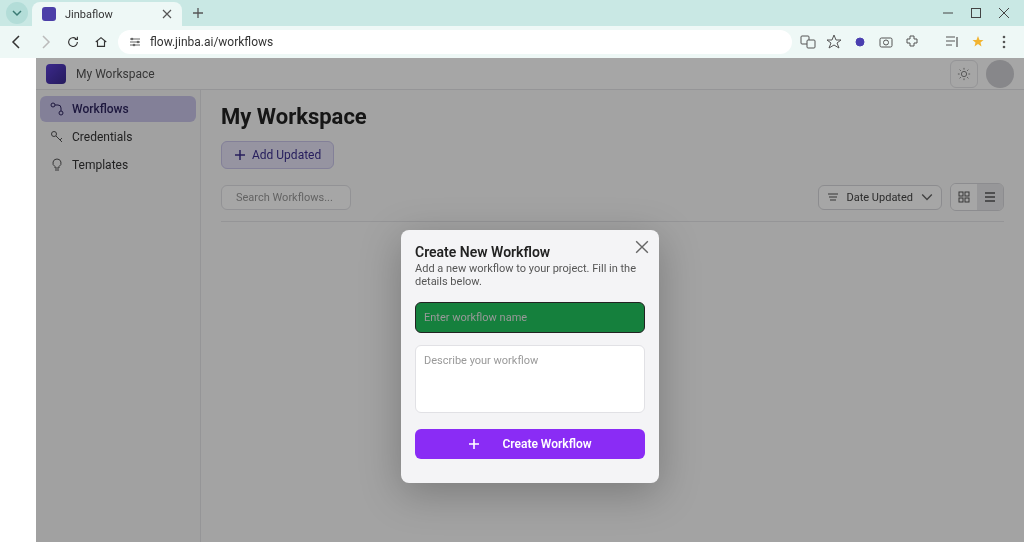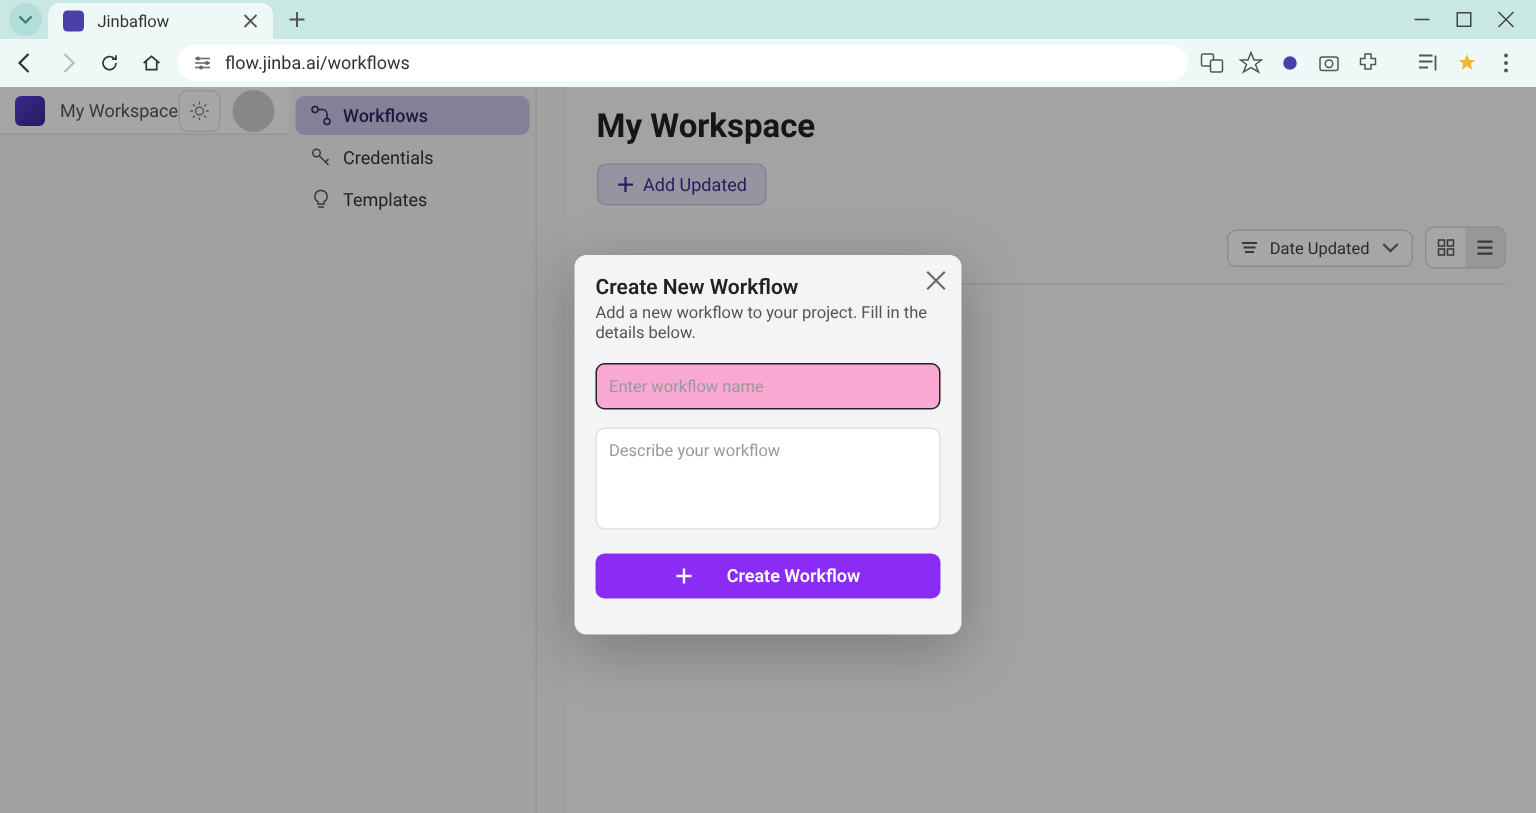--- a/index.html
+++ b/index.html
@@ -21,29 +21,29 @@
   .nav-btns { display: flex; gap: 10px; align-items: center; }
   .nav-btns span { width: 18px; height: 18px; display: flex; align-items: center; justify-content: center; color: #333; }
   .nav-btns span.disabled { color: #aaa; }
   .urlbar { flex: 1; background: #fff; border-radius: 14px; height: 24px; display: flex; align-items: center; padding: 0 10px; gap: 8px; }
   .urlbar .tune { width: 14px; height: 14px; color: #555; }
   .urlbar .url { font-size: 12px; color: #333; }
   .ext-icons { display: flex; gap: 10px; align-items: center; padding-right: 4px; }
   .ext-icons span { width: 16px; height: 16px; display: flex; align-items: center; justify-content: center; color: #555; }
 
   
-  .app { position: relative; height: calc(542px - 58px); background: #f7f7f8; display: flex; flex-direction: row; }
+  .app { position: relative; height: calc(542px - 58px); background: #f7f7f8; display: flex; flex-direction: column; margin-left: 36px; }
   .app-header { height: 32px; background: #fff; border-bottom: 1px solid #e5e5e8; display: flex; align-items: center; padding: 0 10px; }
   .logo { width: 20px; height: 20px; background: linear-gradient(135deg, #5b3fd6, #3a2a8f); border-radius: 4px; margin-right: 10px; }
   .breadcrumb { font-size: 12px; color: #555; }
   .header-right { margin-left: auto; display: flex; align-items: center; gap: 8px; }
   .theme-btn { width: 28px; height: 28px; border: 1px solid #e5e5e8; border-radius: 6px; display: flex; align-items: center; justify-content: center; color: #666; }
   .avatar { width: 28px; height: 28px; border-radius: 50%; background: #d0d0d4; }
 
-  .app-body { flex: 1; display: flex; gap: 20px; }
+  .app-body { flex: 1; display: flex; }
   .sidebar { width: 165px; background: #f7f7f8; border-right: 1px solid #e5e5e8; padding-top: 4px; }
   .side-item { display: flex; align-items: center; gap: 8px; padding: 6px 10px; margin: 2px 4px; border-radius: 6px; font-size: 12px; color: #333; }
   .side-item.active { background: #c9c5ea; color: #2e2560; font-weight: 500; }
   .side-item svg { width: 14px; height: 14px; }
 
   .main { flex: 1; padding: 14px 20px; background: #fafafa; }
   .page-title { font-size: 22px; font-weight: 700; color: #222; margin-bottom: 12px; }
   .add-btn { display: inline-flex; align-items: center; gap: 6px; background: #e6e3f7; border: 1px solid #c9c5ea; border-radius: 6px; padding: 6px 12px; font-size: 12px; color: #3c2f8f; cursor: pointer; margin-bottom: 14px; }
   .add-btn svg { width: 12px; height: 12px; }
 
@@ -54,27 +54,27 @@
   .spacer { flex: 1; }
   .sort-btn { display: flex; align-items: center; gap: 8px; border: 1px solid #d8d8dc; background: #fff; border-radius: 6px; padding: 5px 8px; font-size: 11px; color: #444; }
   .sort-btn svg { width: 12px; height: 12px; }
   .view-group { display: flex; border: 1px solid #d8d8dc; border-radius: 6px; overflow: hidden; }
   .view-btn { width: 26px; height: 26px; display: flex; align-items: center; justify-content: center; background: #fff; color: #555; }
   .view-btn.active { background: #e8e8ec; }
   .view-btn svg { width: 12px; height: 12px; }
   .divider { height: 1px; background: #e5e5e8; }
 
   
-  .overlay { position: absolute; inset: 0; background: rgba(0,0,0,0.35); display: flex; align-items: flex-start; justify-content: center; padding-top: 112px; }
+  .overlay { position: absolute; inset: 0; background: rgba(0,0,0,0.35); display: flex; align-items: center; justify-content: center; padding-top: 112px; }
   .modal { width: 258px; background: #f4f4f6; border-radius: 8px; padding: 14px 14px 16px 14px; box-shadow: 0 10px 40px rgba(0,0,0,0.25); position: relative; }
   .modal-title { font-size: 14px; font-weight: 600; color: #222; }
   .modal-sub { font-size: 11px; color: #555; margin-top: 2px; margin-bottom: 14px; }
   .modal-close { position: absolute; top: 10px; right: 10px; color: #666; width: 14px; height: 14px; }
   .field-label { font-size: 11px; font-weight: 600; color: #222; margin-bottom: 4px; }
-  .text-input { width: 100%; border: 1.5px solid #222; border-radius: 6px; padding: 8px 8px; font-size: 11px; outline: none; background: #f9a8d4; margin-bottom: 12px; }
+  .text-input { width: 100%; border: 1.5px solid #222; border-radius: 6px; padding: 8px 8px; font-size: 11px; outline: none; background: #15803d; margin-bottom: 12px; }
   .textarea { width: 100%; border: 1px solid #e1e1e5; background: #fff; border-radius: 6px; padding: 8px; font-size: 11px; height: 68px; resize: none; outline: none; margin-bottom: 12px; }
   .btn-primary { width: 100%; background: #8a2cf5; color: #fff; border: none; border-radius: 6px; padding: 8px; font-size: 12px; font-weight: 600; display: flex; align-items: center; justify-content: center; gap: 22px; margin-bottom: 8px; cursor: pointer; }
   .btn-primary svg { width: 12px; height: 12px; }
   .btn-secondary { width: 100%; background: #a6adb5; color: #fff; border: none; border-radius: 6px; padding: 8px; font-size: 12px; font-weight: 600; cursor: pointer; }
   ::placeholder { color: #999; }
 </style>
 </head>
 <body>
 
 <div class="browser-top">
@@ -233,20 +233,27 @@
 
     <div class="main">
       <h1 class="page-title">My Workspace</h1>
       <button class="add-btn">
         <svg viewBox="0 0 12 12">
             <path d="M6 1v10M1 6h10" stroke="#3c2f8f" stroke-width="1.5"></path>
           </svg>
         <span>Add Updated</span>
       </button>
       <div class="controls-row">
+        <div class="search-box">
+          <svg viewBox="0 0 14 14">
+              <circle cx="6" cy="6" r="4" stroke="#888" fill="none"></circle>
+              <path d="M9 9l4 4" stroke="#888"></path>
+            </svg>
+          <input type="text" placeholder="Search Workflows..." style="">
+        </div>
         <div class="spacer"></div>
         <div class="sort-btn">
           <svg viewBox="0 0 12 12">
               <path d="M1 3h10M2 6h8M3 9h6" stroke="#555" stroke-width="1.2"></path>
             </svg>
           <span>Date Updated</span>
           <svg viewBox="0 0 10 10">
               <path d="M1 3l4 4 4-4" stroke="#666" stroke-width="1.2" fill="none"></path>
             </svg>
         </div>

